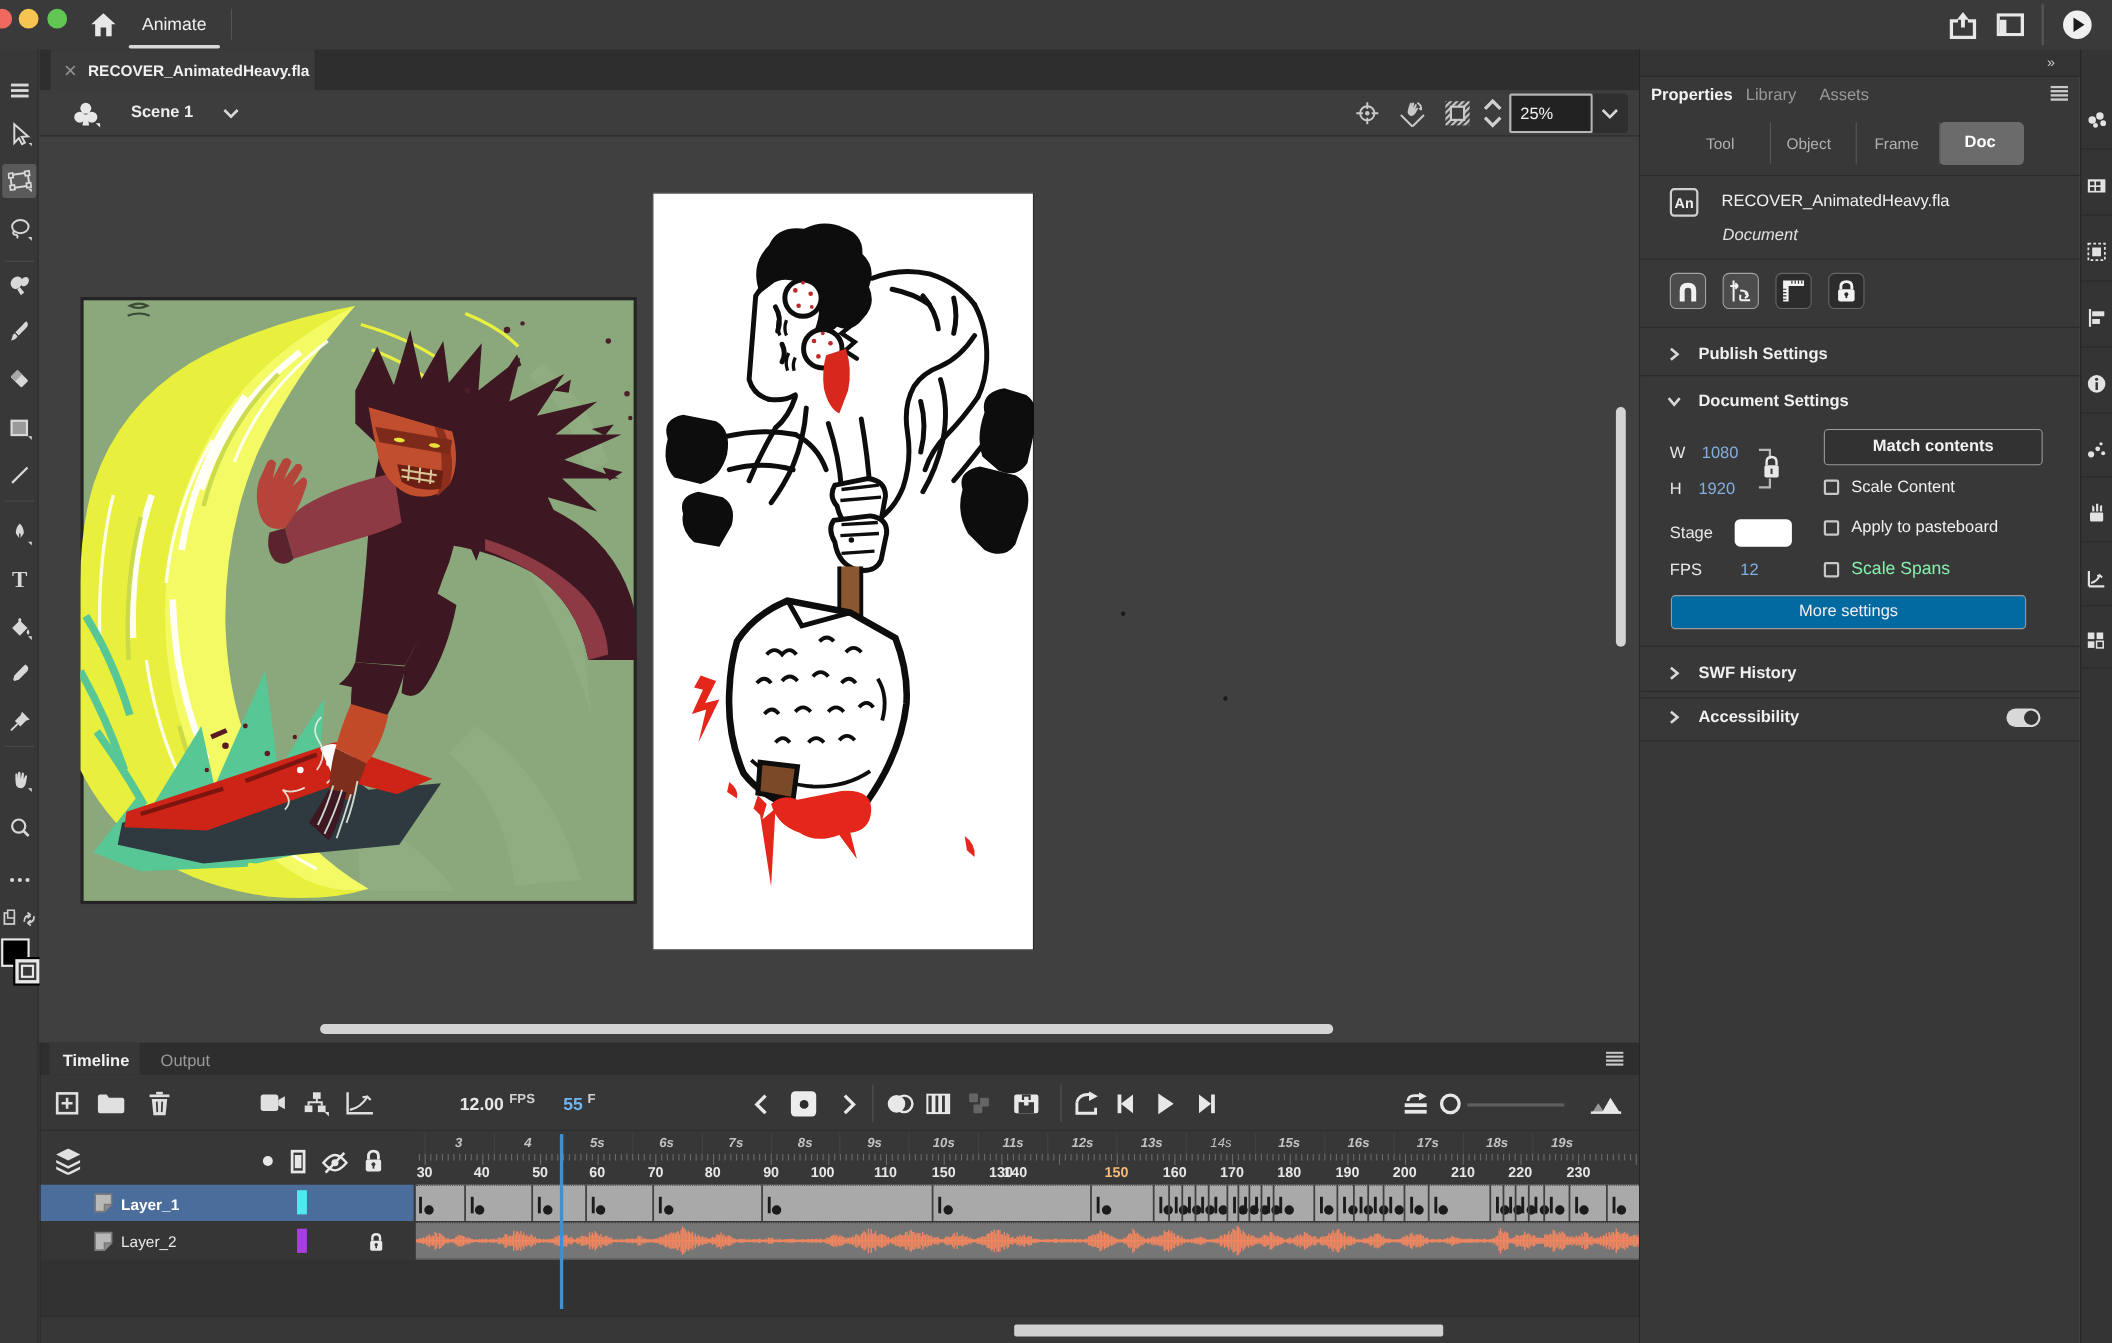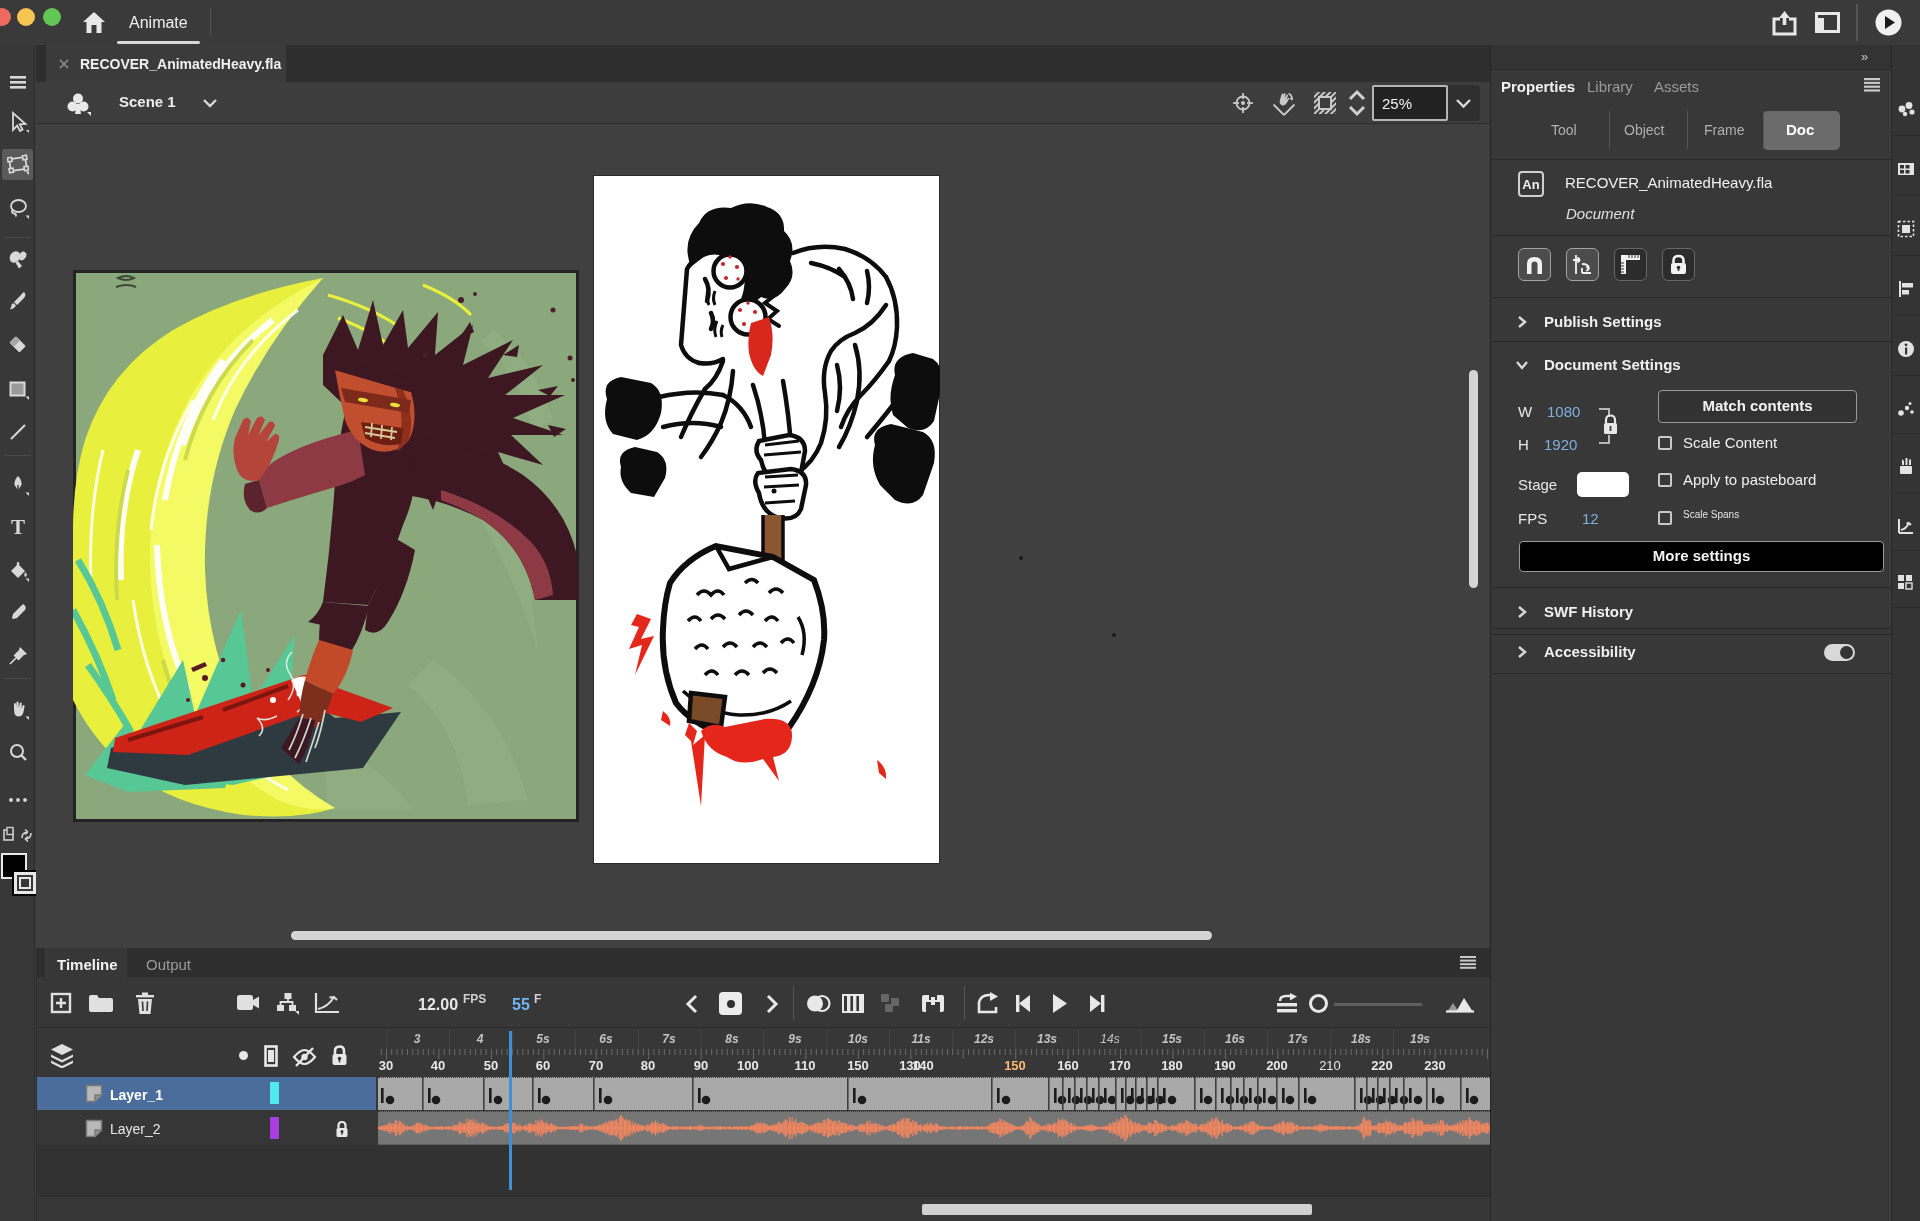--- a/index.html
+++ b/index.html
@@ -526,26 +526,26 @@
  <path d="M9 22 L9 19 Q9 14.5 13.5 14.5 Q18 14.5 18 19 L18 22" fill="none" stroke="#e8e8e8" stroke-width="2.2"></path>
  <rect x="7" y="22" width="13" height="11" rx="1.5" fill="#e8e8e8"></rect>
  <rect x="12.6" y="25" width="1.8" height="5" fill="#383838"></rect>
 </svg>
 <div class="a" style="left:167px;top:345px;width:199px;height:33px;background:#323232;border:1.5px solid #9a9a9a;border-radius:4px;text-align:center;font-size:15px;font-weight:bold;color:#f2f2f2;line-height:30px">Match contents</div>
 <div class="a" style="left:167px;top:391px;width:14px;height:14px;border:2px solid #c8c8c8;border-radius:2px"></div>
     <div class="a" style="left:192px;top:389px;font-size:15px;color:#f0f0f0">Scale Content</div>
 <div class="a" style="left:167px;top:428px;width:14px;height:14px;border:2px solid #c8c8c8;border-radius:2px"></div>
     <div class="a" style="left:192px;top:426px;font-size:15px;color:#f0f0f0">Apply to pasteboard</div>
 <div class="a" style="left:167px;top:466px;width:14px;height:14px;border:2px solid #c8c8c8;border-radius:2px"></div>
-    <div class="a" style="left:192px;top:464px;font-size:10px;color:#e5e5e5">Scale Spans</div>
+    <div class="a" style="left:192px;top:464px;font-size:16px;color:#86efac">Scale Spans</div>
 <div class="a" style="left:27px;top:431px;font-size:15px;color:#e8e8e8">Stage</div>
 <div class="a" style="left:86px;top:427px;width:52px;height:25px;background:#fff;border-radius:5px"></div>
 <div class="a" style="left:27px;top:465px;font-size:15px;color:#e8e8e8">FPS</div>
 <div class="a" style="left:91px;top:465px;font-size:15px;color:#82aede">12</div>
-<div class="a" style="left:28px;top:496px;width:365px;height:31px;background:#000000;border:1.5px solid #9a9a9a;border-radius:4px;text-align:center;font-size:15px;font-weight:bold;color:#f2f2f2;line-height:28px">More settings</div>
+<div class="a" style="left:28px;top:496px;width:323px;height:31px;background:#0369a1;border:1.5px solid #9a9a9a;border-radius:4px;text-align:center;font-size:15px;font-weight:normal;color:#f2f2f2;line-height:28px">More settings</div>
 <div class="a" style="left:0;top:542px;width:400px;height:1px;background:#2a2a2a"></div>
 <svg class="a" style="left:26px;top:560px" width="10" height="14" viewBox="0 0 10 14">
       <path d="M2 2 L8 7 L2 12" fill="none" stroke="#d8d8d8" stroke-width="2.4"></path>
     </svg>
 <div class="a" style="left:53px;top:558px;font-size:15px;font-weight:bold;color:#f0f0f0">SWF History</div>
 <div class="a" style="left:0;top:583px;width:400px;height:1px;background:#2a2a2a"></div>
 <div class="a" style="left:0;top:589px;width:400px;height:1px;background:#2a2a2a"></div>
 <svg class="a" style="left:26px;top:600px" width="10" height="14" viewBox="0 0 10 14">
       <path d="M2 2 L8 7 L2 12" fill="none" stroke="#d8d8d8" stroke-width="2.4"></path>
     </svg>
@@ -1025,21 +1025,21 @@
 <div class="a" style="left:753px;top:110px;width:32px;text-align:center;font-size:13px;font-weight:bold;color:#e8e8e8">110</div>
 <div class="a" style="left:806px;top:110px;width:32px;text-align:center;font-size:13px;font-weight:bold;color:#e8e8e8">150</div>
 <div class="a" style="left:858px;top:110px;width:32px;text-align:center;font-size:13px;font-weight:bold;color:#e8e8e8">130</div>
 <div class="a" style="left:871px;top:110px;width:32px;text-align:center;font-size:13px;font-weight:bold;color:#e8e8e8">140</div>
 <div class="a" style="left:963px;top:110px;width:32px;text-align:center;font-size:13px;font-weight:bold;color:#fdba74">150</div>
 <div class="a" style="left:1016px;top:110px;width:32px;text-align:center;font-size:13px;font-weight:bold;color:#e8e8e8">160</div>
 <div class="a" style="left:1068px;top:110px;width:32px;text-align:center;font-size:13px;font-weight:bold;color:#e8e8e8">170</div>
 <div class="a" style="left:1120px;top:110px;width:32px;text-align:center;font-size:13px;font-weight:bold;color:#e8e8e8">180</div>
 <div class="a" style="left:1173px;top:110px;width:32px;text-align:center;font-size:13px;font-weight:bold;color:#e8e8e8">190</div>
 <div class="a" style="left:1225px;top:110px;width:32px;text-align:center;font-size:13px;font-weight:bold;color:#e8e8e8">200</div>
-<div class="a" style="left:1278px;top:110px;width:32px;text-align:center;font-size:13px;font-weight:normal;color:#e8e8e8">210</div>
+<div class="a" style="left:1278px;top:110px;width:32px;text-align:center;font-size:13px;font-weight:bold;color:#e8e8e8">210</div>
 <div class="a" style="left:1330px;top:110px;width:32px;text-align:center;font-size:13px;font-weight:bold;color:#e8e8e8">220</div>
 <div class="a" style="left:1383px;top:110px;width:32px;text-align:center;font-size:13px;font-weight:bold;color:#e8e8e8">230</div>
     <div class="a" style="left:0;top:129px;width:340px;height:33px;background:#4a6d9c"></div>
 <div class="a" style="left:0;top:163px;width:340px;height:34px;background:#363636"></div>
 <div class="a" style="left:0;top:197px;width:1454px;height:51px;background:#323232"></div>
 <svg class="a" style="left:49px;top:136px" width="18" height="19" viewBox="0 0 18 19">
       <path d="M1.5 1.5 L16.5 1.5 L16.5 11 L10 17.5 L1.5 17.5 Z" fill="#b8b8b8" stroke="#7a7a7a" stroke-width="1.5"></path>
       <path d="M16.5 11 L10 11 L10 17.5" fill="#8d8d8d" stroke="#7a7a7a" stroke-width="1.5"></path>
     </svg>
 <div class="a" style="left:74px;top:139px;font-size:14px;font-weight:bold;color:#fff">Layer_1</div>

